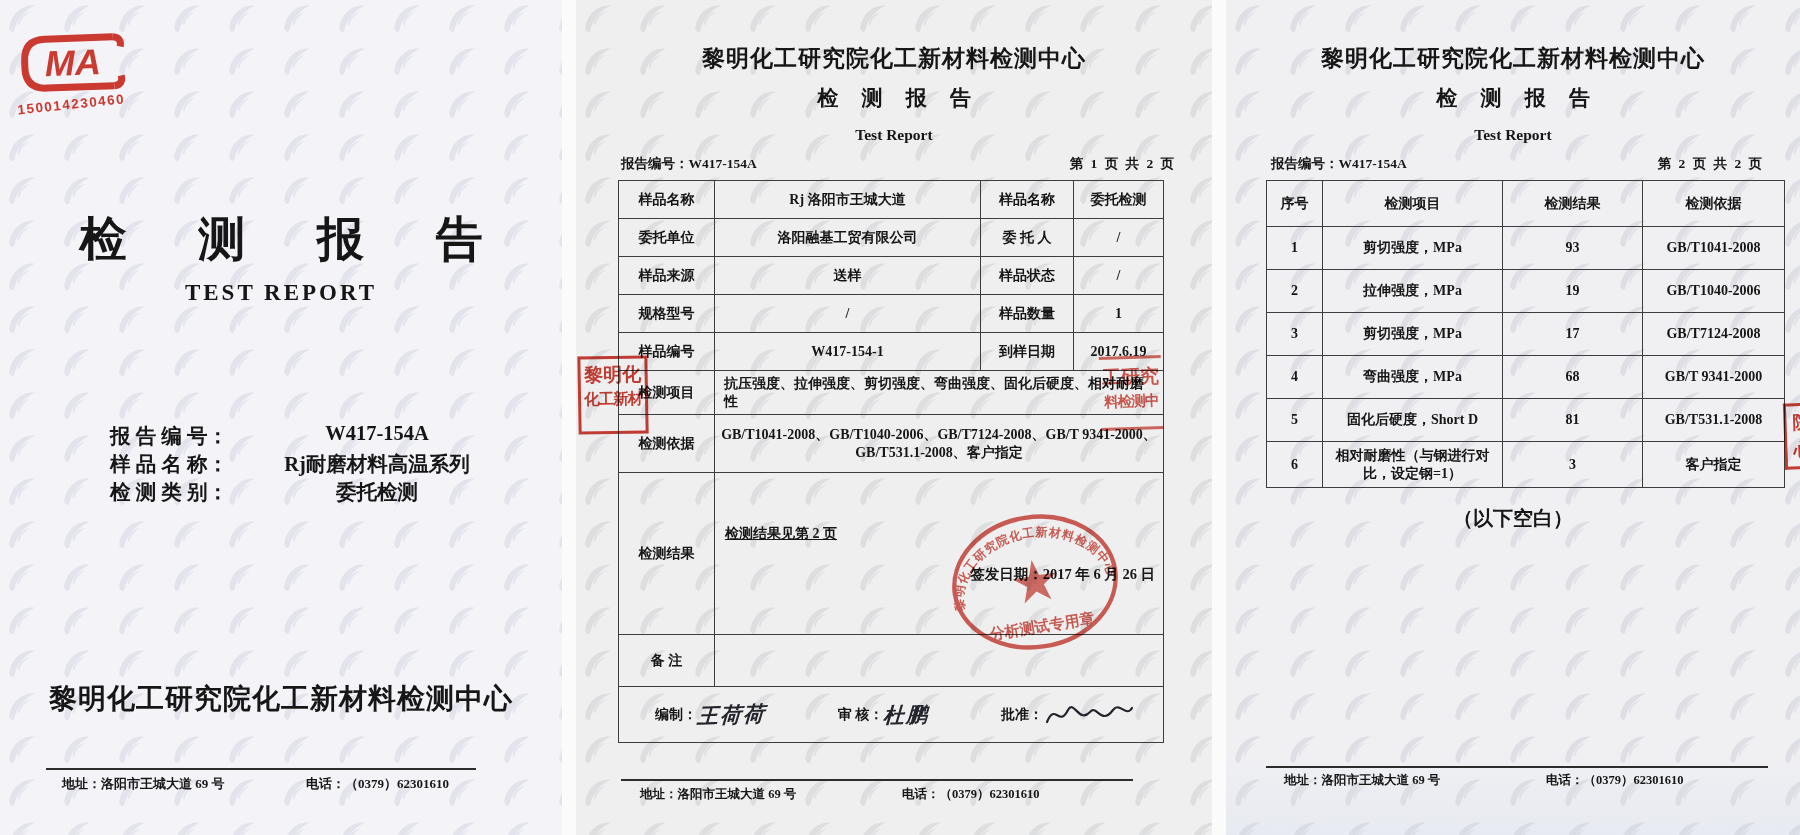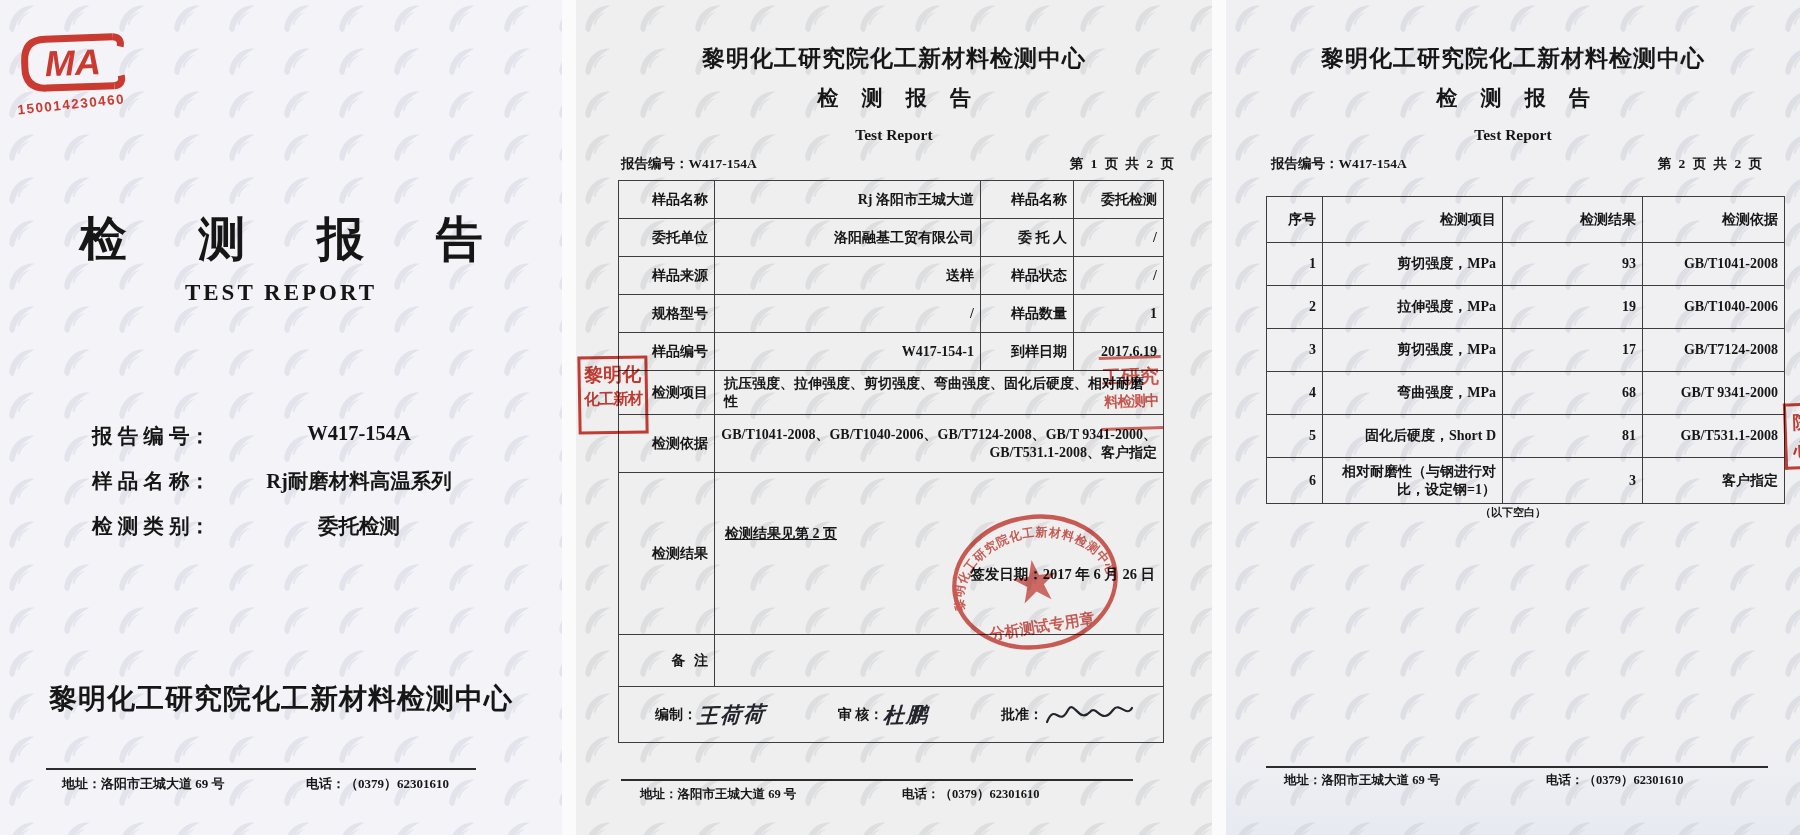--- a/index.html
+++ b/index.html
@@ -13,63 +13,63 @@
   .wm { position:absolute; inset:0; width:100%; height:100%; }
 
   
   .cma-block { position:absolute; left:14px; top:30px; width:128px; transform:rotate(-2deg); color:#ca3a31; }
   .cma-num { font-family:"Liberation Sans","DejaVu Sans",sans-serif; font-weight:bold; font-size:13.5px;
              letter-spacing:1.5px; transform:rotate(-4deg); margin:-4px 0 0 2px; }
   .p1-title { position:absolute; top:208px; left:0; width:100%; text-align:center; font-size:47px;
               font-weight:bold; letter-spacing:30px; text-indent:30px; }
   .p1-title-en { position:absolute; top:280px; left:0; width:100%; text-align:center; font-size:23px;
                  font-weight:bold; letter-spacing:3px; }
-  .p1-fields { position:absolute; top:422px; left:92px; width:392px; display:flex; flex-direction:column; gap:17px; }
+  .p1-fields { position:absolute; top:422px; left:110px; width:392px; display:flex; flex-direction:column; }
   .p1-row { display:flex; font-size:20.5px; font-weight:600; }
   .p1-label { width:142px; }
   .p1-value { flex:1; text-align:center; }
   .p1-org { position:absolute; top:680px; left:0; width:100%; text-align:center; font-size:28px; font-weight:bold; letter-spacing:1px; }
   .footer-line { position:absolute; height:2px; background:#2c2c2c; }
   .footer-text { position:absolute; font-size:13px; font-weight:bold; }
   .p1 .footer-line { left:46px; top:768px; width:430px; }
 
   
   .hdr-org { position:absolute; top:43px; left:0; width:100%; text-align:center; font-size:23px; font-weight:bold; letter-spacing:1px; }
   .hdr-title { position:absolute; top:84px; left:0; width:100%; text-align:center; font-size:21px; font-weight:bold;
                letter-spacing:9px; text-indent:9px; }
   .hdr-en { position:absolute; top:126px; left:0; width:100%; text-align:center; font-size:15.5px; font-weight:bold; }
   .repline { position:absolute; top:155px; left:0; width:100%; font-size:13.5px; font-weight:bold; }
   .rep-no { position:absolute; left:45px; }
   .rep-page { position:absolute; right:36px; letter-spacing:2px; }
 
   table.doc { border-collapse:collapse; table-layout:fixed; position:absolute; }
-  table.doc td, table.doc th { border:1.6px solid #3d3d3d; font-size:14px; font-weight:600; text-align:right;
+  table.doc td, table.doc th { border:1.6px solid #3d3d3d; font-size:14px; font-weight:600; text-align:center;
                                vertical-align:middle; padding:2px 6px; background:transparent; }
   .t2 { top:180px; left:42px; width:545px; }
   .t2 tr.ri { height:38px; }
   .t2 tr.r-item { height:44px; }
   .t2 tr.r-basis { height:58px; }
   .t2 tr.r-result { height:162px; }
-  .t2 tr.r-remark { height:52px;font-family:Liberation Mono, monospace; }
+  .t2 tr.r-remark { height:52px; }
   .t2 tr.r-sign { height:56px; }
   .t2 td.al { text-align:left; padding-left:9px; }
   .result-cell { position:relative; vertical-align:top; }
   .result-note { position:absolute; left:10px; top:52px; font-size:14px; font-weight:600;text-decoration:underline; }
   .issue-date { position:absolute; right:8px; top:92px; font-size:14.5px; font-weight:600; white-space:nowrap; }
   .signs { display:flex; justify-content:space-between; align-items:center; padding:0 22px 0 30px; }
   .sig-group { display:flex; align-items:center; font-size:14px; font-weight:600; white-space:nowrap; }
   .hand { font-family:"DejaVu Sans","Liberation Sans",sans-serif; font-style:italic; font-size:21px;
           font-weight:600; color:#23242c; transform:rotate(-2deg) skewX(-5deg); letter-spacing:2px; }
 
-  .t3 { top:196px; left:40px; width:518px; }
+  .t3 { top:180px; left:40px; width:518px; }
   .t3 th { height:46px; font-size:14.5px; }
   .t3 tr { height:43px; }
   .t3 tr.last { height:46px; }
   .t3 td { font-size:13.5px; }
-  .blank-note { position:absolute; top:505px; left:0; width:100%; text-align:center; font-size:11px; font-weight:600; }
+  .blank-note { position:absolute; top:505px; left:0; width:100%; text-align:center; font-size:20px; font-weight:600; }
 
   .p2 .footer-line { left:45px; top:779px; width:512px; height:1.8px; }
   .p3 .footer-line { left:40px; top:766px; width:502px; height:1.8px; }
 
   
   .seam-stamp { position:absolute; color:#cd3f35; font-weight:bold; mix-blend-mode:multiply;
                 font-family:"Liberation Serif","DejaVu Serif",serif; }
   .seam-a { left:2px; top:356px; width:70px; height:78px; border:3px solid #cd3f35; padding-top:4px;
             text-align:center; font-size:19px; line-height:24px; transform:rotate(-1deg); }
   .seam-a .l2 { font-size:15.5px; letter-spacing:-1px; }

